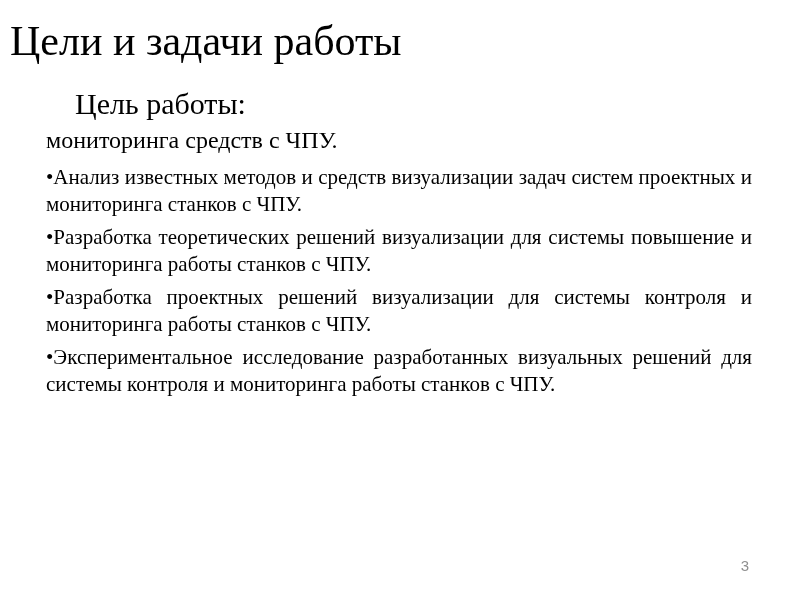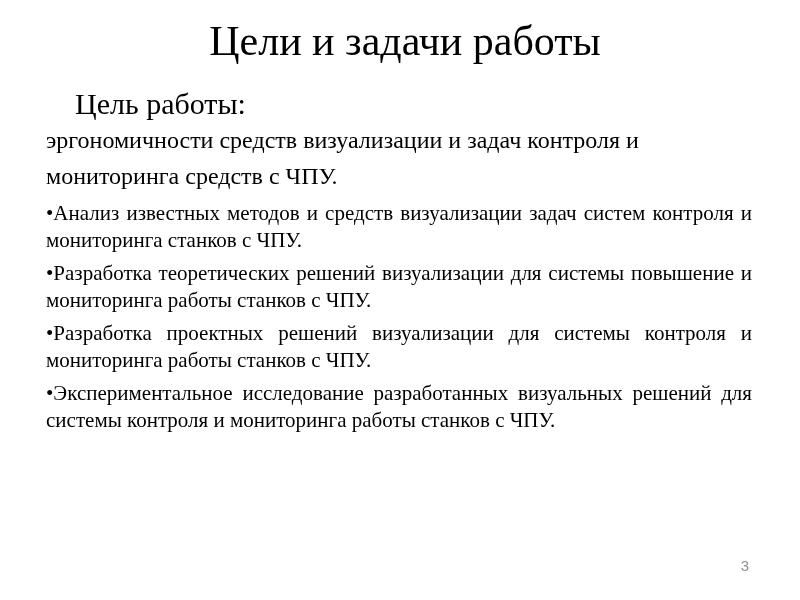--- a/index.html
+++ b/index.html
@@ -13,21 +13,20 @@
     background: #ffffff;
     color: #000000;
     font-family: "Liberation Serif", serif;
     overflow: hidden;
   }
   .title {
     margin: 17px 0 0 10px;
     font-size: 42px;
     font-weight: normal;
     line-height: 48px;
-    text-align: center;
     letter-spacing: 0;
   }
   .content {
     margin-left: 46px;
     width: 706px;
   }
   .goal-heading {
     margin-top: 21px;
     font-size: 30px;
     line-height: 36px;
@@ -64,25 +63,24 @@
 <body>
 
 <div class="slide">
 
   <h1 class="title">Цели и задачи работы</h1>
 
   <div class="content">
 
     <div class="goal-heading">Цель работы:</div>
 
-    <div class="goal-line">эргономичности средств визуализации и задач контроля и</div>
     <div class="goal-line">мониторинга средств с ЧПУ.</div>
 
 
-    <p class="task"><span class="bullet">•</span><span>Анализ известных методов и средств визуализации задач систем контроля и мониторинга станков с ЧПУ.</span></p>
+    <p class="task"><span class="bullet">•</span><span>Анализ известных методов и средств визуализации задач систем проектных и мониторинга станков с ЧПУ.</span></p>
 
     <p class="task"><span class="bullet">•</span><span>Разработка теоретических решений визуализации для системы повышение и мониторинга работы станков с ЧПУ.</span></p>
 
     <p class="task"><span class="bullet">•</span><span>Разработка проектных решений визуализации для системы контроля и мониторинга работы станков с ЧПУ.</span></p>
 
     <p class="task"><span class="bullet">•</span><span>Экспериментальное исследование разработанных визуальных решений для системы контроля и мониторинга работы станков с ЧПУ.</span></p>
 
   </div>
 
   <div class="page-number">3</div>

